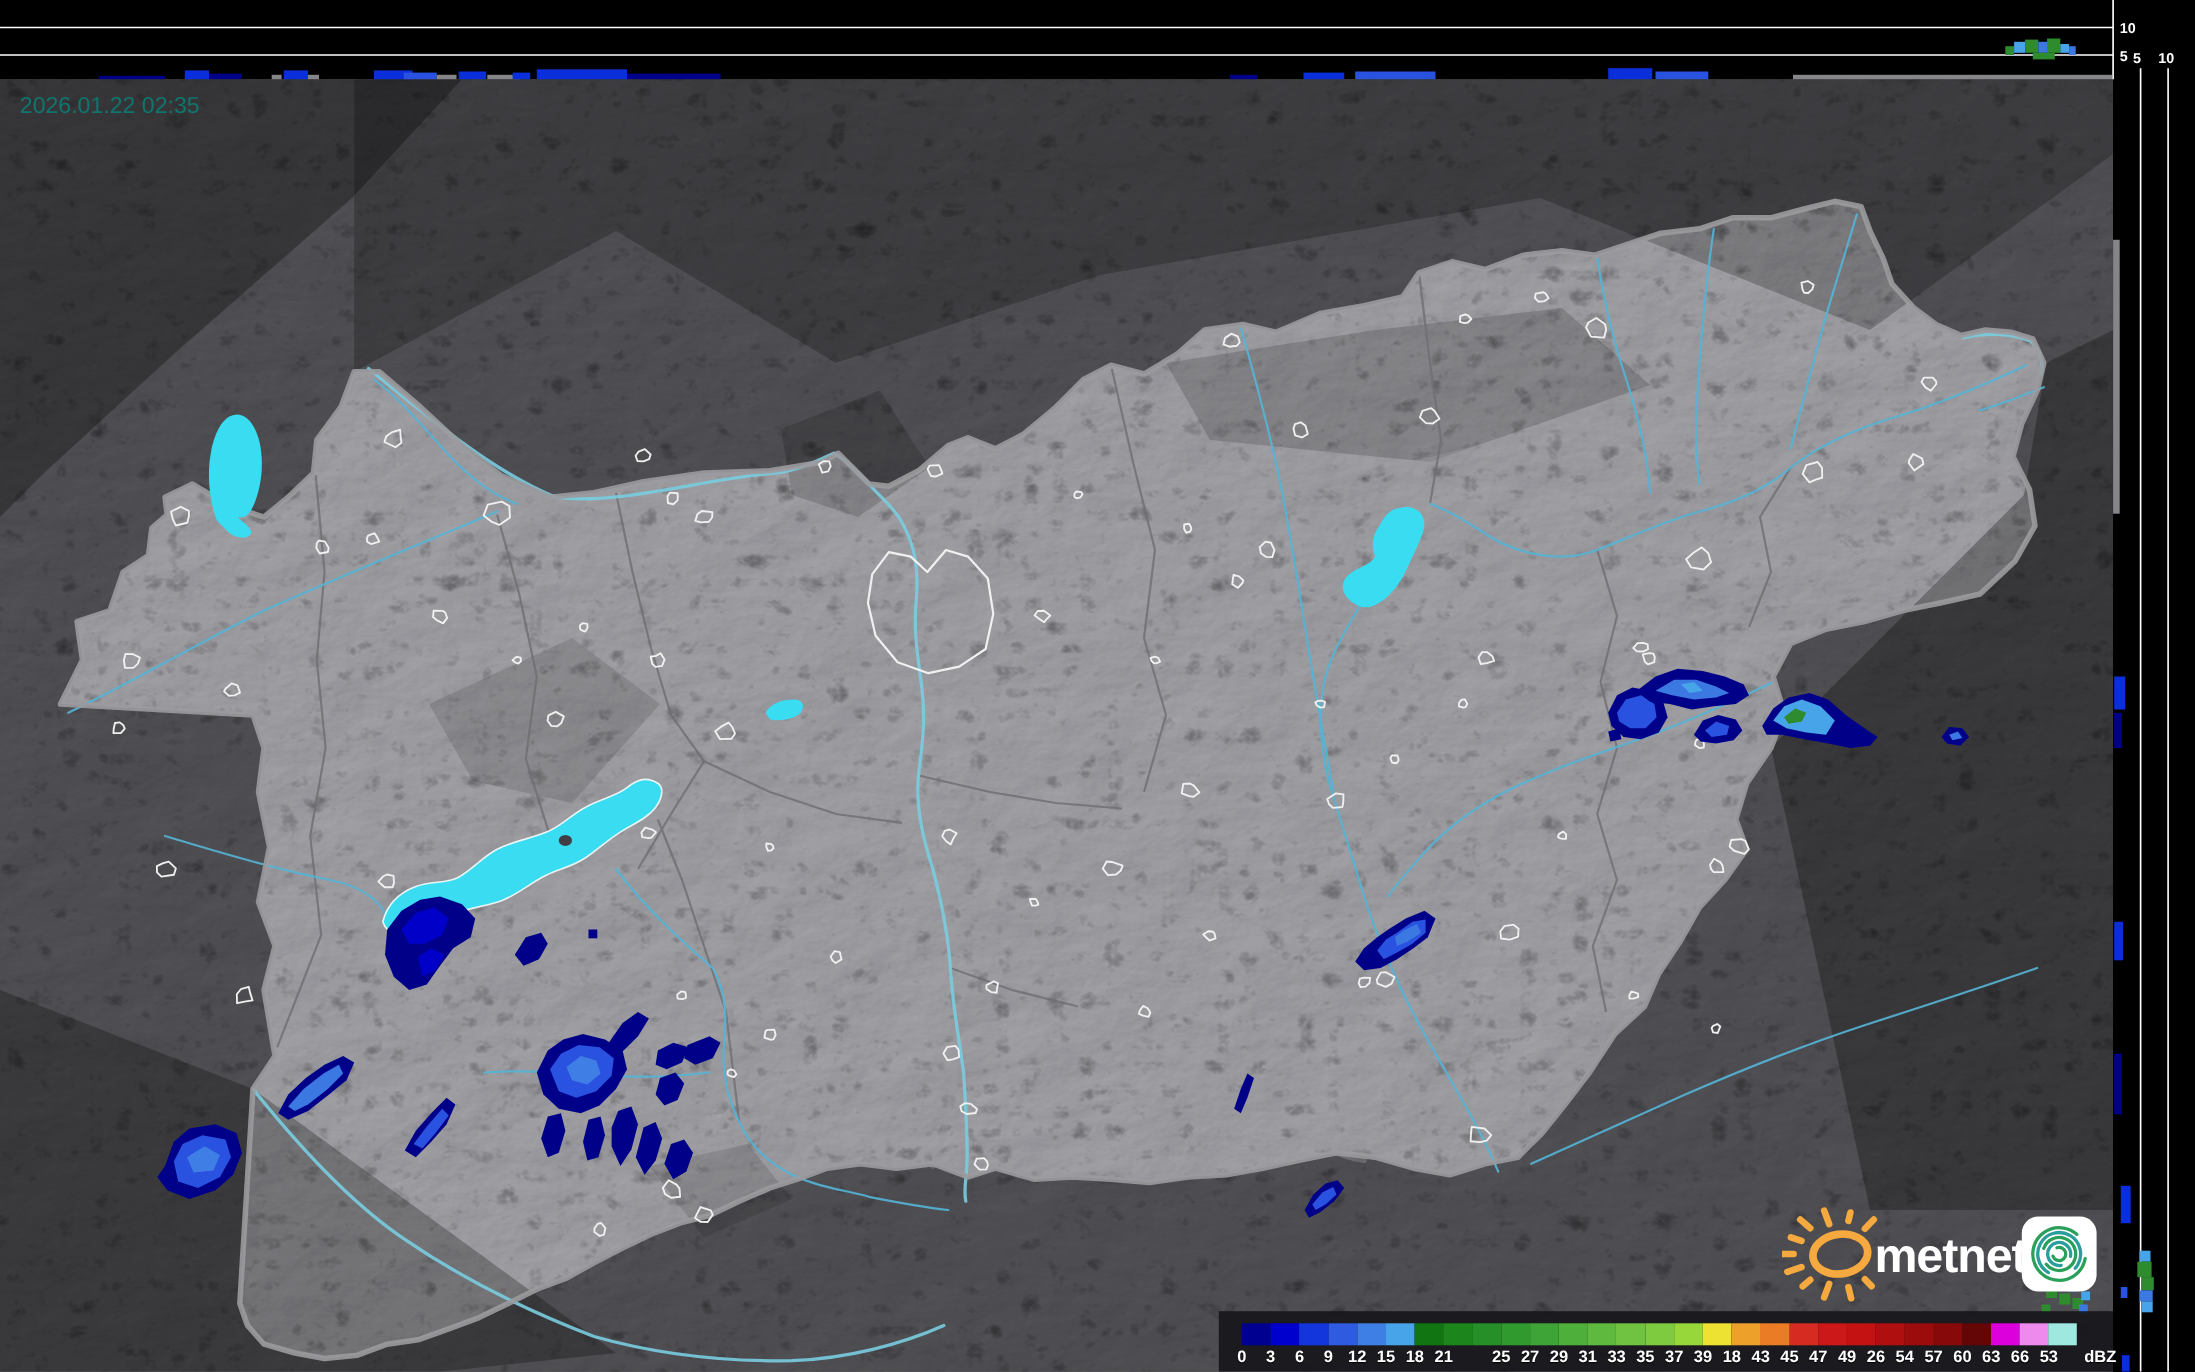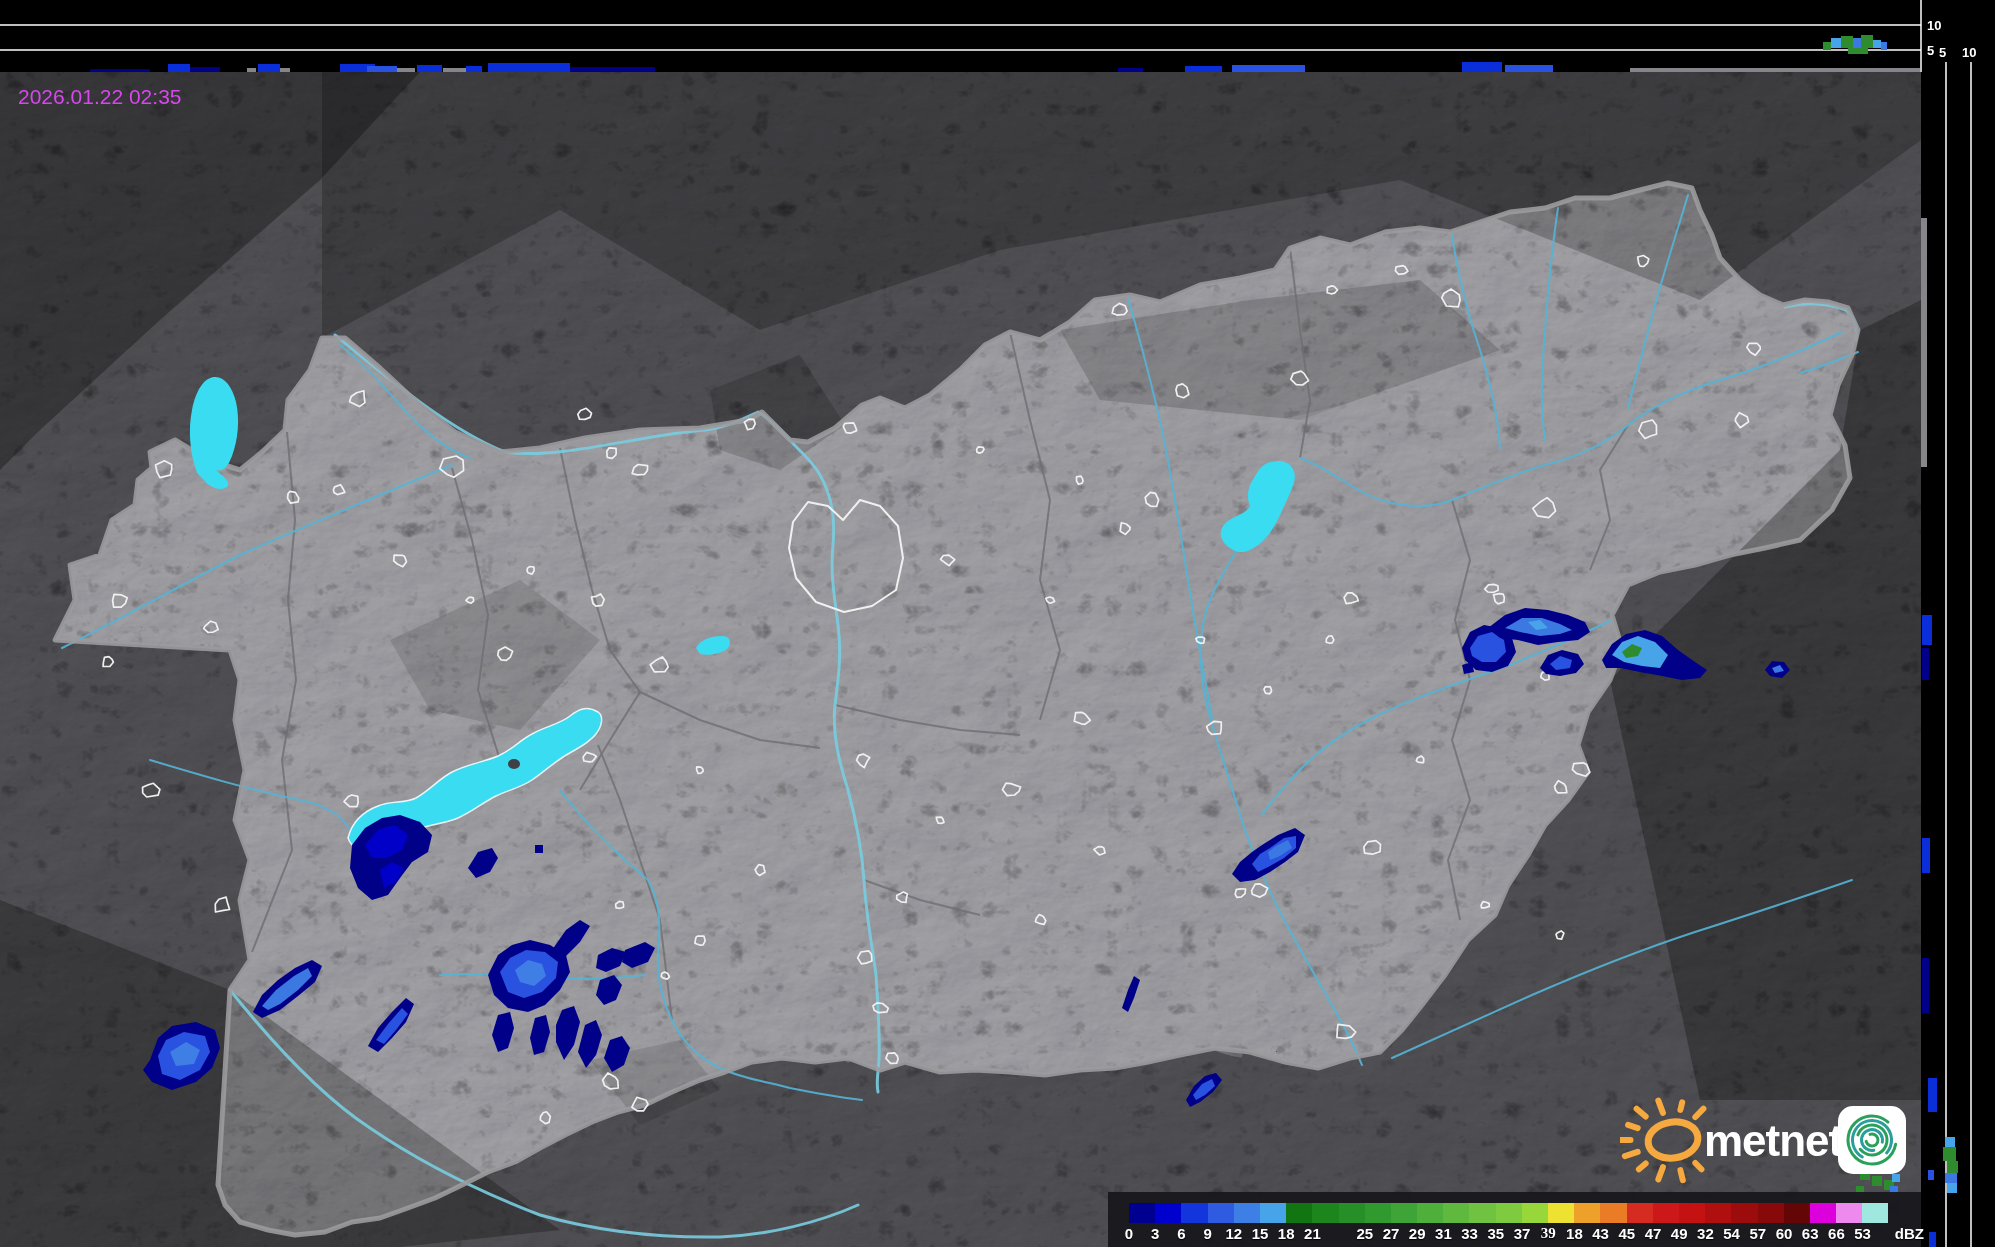--- a/index.html
+++ b/index.html
@@ -2,21 +2,21 @@
 <html><head>
 <meta charset="utf-8">
 <style>
   html,body{margin:0;padding:0;background:#000;}
   body{width:1995px;height:1247px;position:relative;overflow:hidden;
        font-family:"Liberation Sans","DejaVu Sans",sans-serif;-webkit-font-smoothing:antialiased;}
   #stage{position:absolute;left:0;top:0;width:1995px;height:1247px;}
   svg{display:block;}
   .title-block{position:absolute;left:18px;top:78px;color:#fff;z-index:30;}
   .title-block h1{margin:0;font-size:33px;font-weight:400;letter-spacing:.5px;color:#f4f4f6;}
-  .title-block .stamp{margin-top:7px;font-size:21px;font-weight:400;color:#d946ef;}
+  .title-block .stamp{margin-top:7px;font-size:21px;font-weight:400;color:#0f766e;}
   #colorbar{position:absolute;left:1108px;top:1192px;width:813px;height:55px;
             background:rgba(22,22,27,0.92);z-index:25;}
   #swatches{position:absolute;left:21px;top:11px;height:20px;display:flex;}
   .sw{height:20px;}
   .cb-label{position:absolute;top:33px;transform:translateX(-50%);
             color:#fff;font-size:15px;font-weight:bold;text-shadow:0 1px 1px #000;}
   .cb-unit{position:absolute;top:33px;color:#fff;font-size:15px;font-weight:bold;text-shadow:0 1px 1px #000;}
   #logo{position:absolute;left:1620px;top:1090px;width:300px;height:100px;z-index:26;}
   .axis-label{fill:#fff;font-size:13px;font-weight:bold;font-family:"Liberation Sans","DejaVu Sans",sans-serif;}
 </style>
@@ -392,27 +392,27 @@
       <span class="cb-label" style="left: 178.2px;">18</span>
       <span class="cb-label" style="left: 204.4px;">21</span>
       <span class="cb-label" style="left: 230.6px; margin-top: 32px;">23</span>
       <span class="cb-label" style="left: 256.8px;">25</span>
       <span class="cb-label" style="left: 283px;">27</span>
       <span class="cb-label" style="left: 309.2px;">29</span>
       <span class="cb-label" style="left: 335.4px;">31</span>
       <span class="cb-label" style="left: 361.6px;">33</span>
       <span class="cb-label" style="left: 387.8px;">35</span>
       <span class="cb-label" style="left: 414px;">37</span>
-      <span class="cb-label" style="left: 440.2px; font-family: Liberation Serif, serif;">39</span>
+      <span class="cb-label" style="left: 440.2px;">39</span>
       <span class="cb-label" style="left: 466.4px;">18</span>
       <span class="cb-label" style="left: 492.6px;">43</span>
       <span class="cb-label" style="left: 518.8px;">45</span>
       <span class="cb-label" style="left: 545px;">47</span>
       <span class="cb-label" style="left: 571.2px;">49</span>
-      <span class="cb-label" style="left: 597.4px;">32</span>
+      <span class="cb-label" style="left: 597.4px;">26</span>
       <span class="cb-label" style="left: 623.6px;">54</span>
       <span class="cb-label" style="left: 649.8px;">57</span>
       <span class="cb-label" style="left: 676px;">60</span>
       <span class="cb-label" style="left: 702.2px;">63</span>
       <span class="cb-label" style="left: 728.4px;">66</span>
       <span class="cb-label" style="left: 754.6px;">53</span>
       <span class="cb-unit" style="left: 786.8px;">dBZ</span>
     </div>
 
 <div id="logo">

